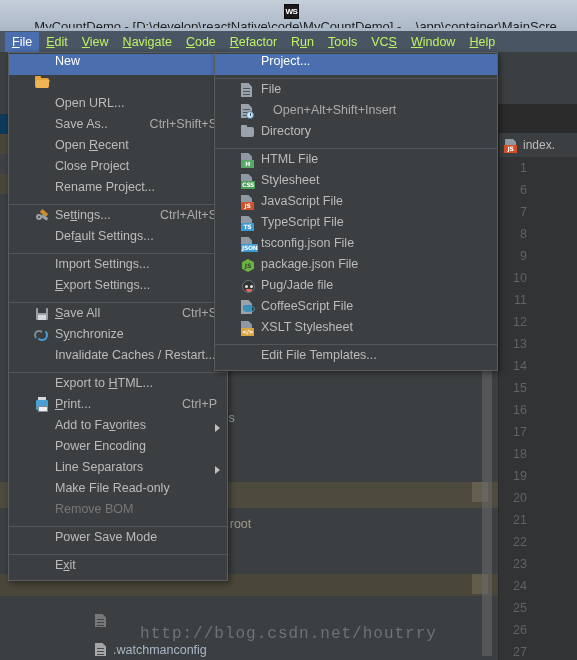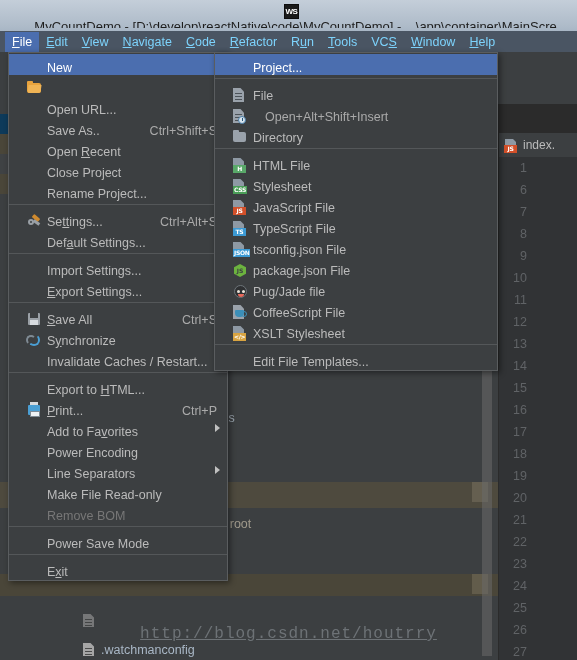--- a/index.html
+++ b/index.html
@@ -43,21 +43,21 @@
 
   
   .menubar {
     position: absolute; left: 0; top: 31px; width: 577px; height: 21px;
     background: #4a5563;
     display: flex; align-items: center;
     padding-left: 5px;
   }
   .menubar-item {
     font-size: 12.5px;
-    color: #7dd3fc;
+    color: #bef264;
     padding: 2px 7px;
     white-space: nowrap;
     line-height: 16px;
   }
   .menubar-item.active {
     background: #4b6eaf;
     color: #ffffff;
   }
   .menubar-item u { text-decoration: underline; }
 
@@ -105,21 +105,21 @@
     background: #6a6a6a;
     opacity: .55;
   }
 
   
   .tree-files {
     position: absolute; left: 0; top: 552px; width: 250px; height: 108px;
     background: #3c3f41;
   }
   .tree-file {
-    position: absolute; left: 82px; height: 21px;
+    position: absolute; left: 94px; height: 21px;
     display: flex; align-items: center;
     font-size: 12.5px; color: #a9b7c6;
     white-space: nowrap;
   }
   .tree-indent-line {
     position: absolute; left: 62px; top: 552px; width: 1px; height: 108px;
     background: #5a5a5a;
   }
 
   
@@ -192,22 +192,22 @@
     border: 1px solid #5a5d5f;
     box-shadow: 2px 2px 6px rgba(0,0,0,.45);
     padding: 1px 0;
   }
   .menu-main { left: 8px; top: 52px; width: 220px; }
   .menu-sub  { left: 214px; top: 52px; width: 284px; }
 
   .mi {
     position: relative;
     height: 21px;
-    display: flex; align-items: flex-end;
-    padding-left: 16px;
+    display: flex; align-items: flex-start;
+    padding-left: 24px;
     font-size: 12.5px;
     color: #bbbbbb;
     white-space: nowrap;
   }
   .mi.sel { background: #4b6eaf; color: #ffffff; }
   .mi.dis { color: #777777; }
   .mi .mi-icon {
     width: 18px; flex: 0 0 18px;
     height: 16px; margin-right: 4px;
     position: relative;
@@ -377,21 +377,20 @@
 
   
   .watermark {
     position: absolute; left: 0; top: 625px; width: 577px;
     text-align: center;
     font-family: "Liberation Mono", monospace;
     font-size: 16px;
     color: #6d7276;
     letter-spacing: 1px;
     pointer-events: none;
-    text-decoration: underline;
   }
 
   .hidden-text {
     position: absolute;
     font-size: 12.5px; color: #9aa4ad;
     white-space: nowrap;
   }
 </style>
 </head>
 <body>

